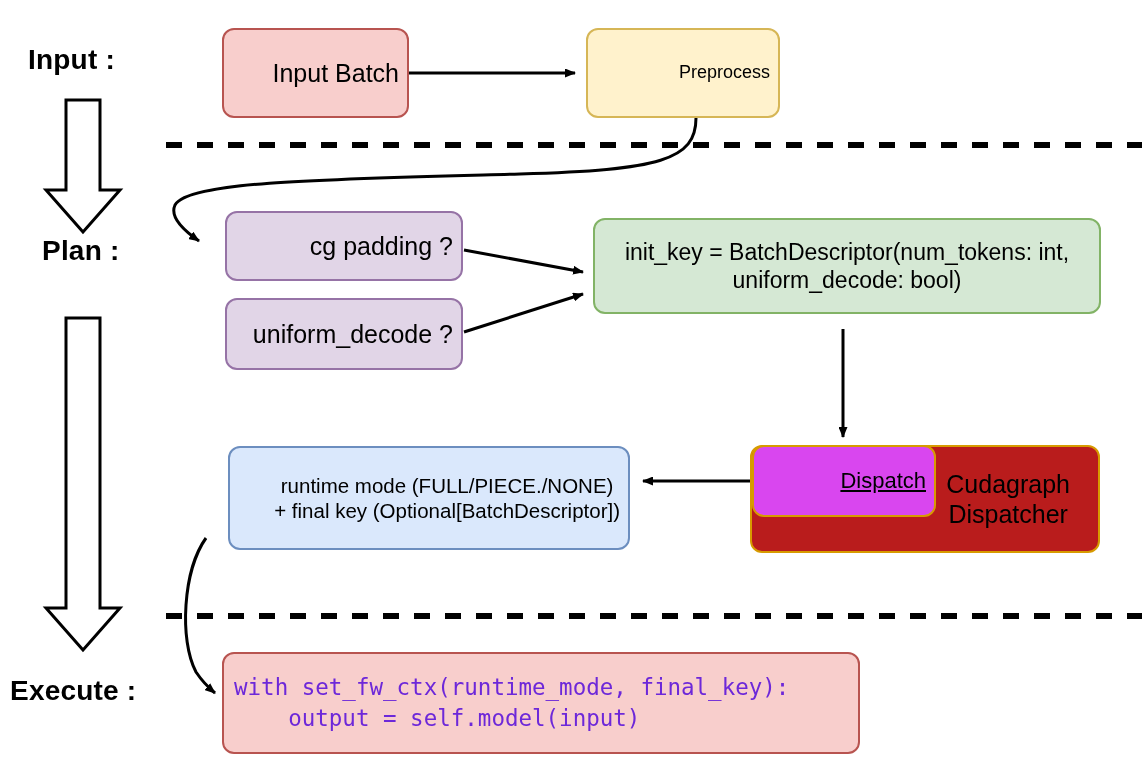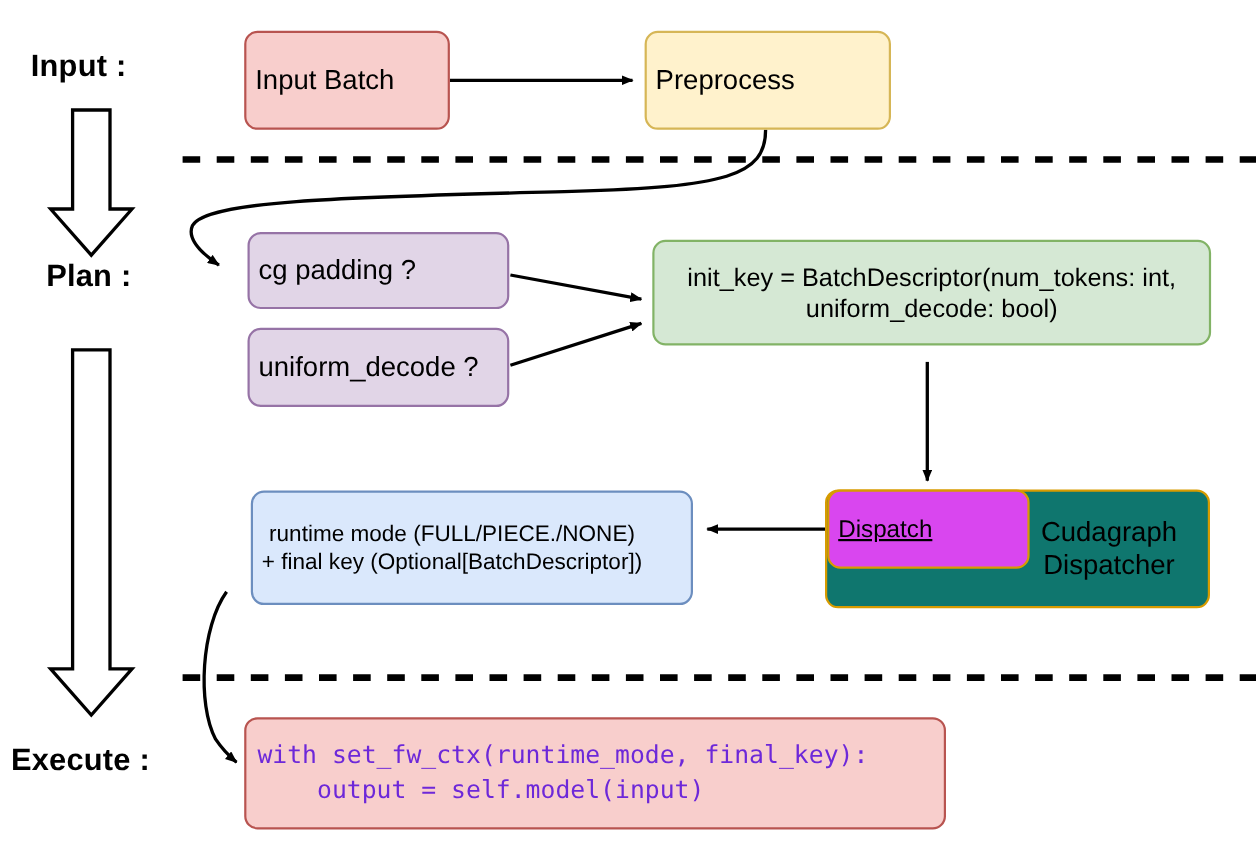--- a/index.html
+++ b/index.html
@@ -6,39 +6,39 @@
   html,body{margin:0;padding:0;background:#ffffff;}
   body{width:1142px;height:770px;overflow:hidden;
        font-family:"Liberation Sans",sans-serif;color:#000;}
   #stage{position:relative;width:1142px;height:770px;}
   svg#wires{position:absolute;left:0;top:0;width:1142px;height:770px;pointer-events:none;}
 
   .stage-label{position:absolute;font-weight:bold;font-size:28px;letter-spacing:.2px;
                color:#000;white-space:nowrap;}
 
   .node{position:absolute;box-sizing:border-box;display:flex;align-items:center;
-        justify-content:flex-start;text-align:center;border-radius:12px;border-width:2px;
+        justify-content:flex-end;text-align:center;border-radius:12px;border-width:2px;
         border-style:solid;line-height:1.22;}
   .node .txt{display:block;padding:0 8px;}
 
   .n-pink   {background:#f8cecc;border-color:#b85450;}
   .n-yellow {background:#fff2cc;border-color:#d6b656;}
   .n-purple {background:#e1d5e7;border-color:#9673a6;}
   .n-green  {background:#d5e8d4;border-color:#82b366;}
   .n-blue   {background:#dae8fc;border-color:#6c8ebf;}
-  .n-orange-outer{background:#0f766e;border-color:#d79b00;}
+  .n-orange-outer{background:#b91c1c;border-color:#d79b00;}
   .n-orange-inner{background:#d946ef;border-color:#d79b00;text-decoration:underline;}
 
   .code{font-family:"DejaVu Sans Mono","Liberation Mono",monospace;
         font-size:22.5px;text-align:left;justify-content:flex-start;
         white-space:pre;line-height:1.38;color:#6d28d9;}
   .code .txt{padding:0 0 0 10px;}
 
   #box-input-batch{left:222px;top:28px;width:187px;height:90px;font-size:25px;}
-  #box-preprocess {left:586px;top:28px;width:224px;height:90px;font-size:25px;}
+  #box-preprocess {left:586px;top:28px;width:194px;height:90px;font-size:18px;}
   #box-cg-padding {left:225px;top:211px;width:238px;height:70px;font-size:25px;}
   #box-uniform-decode{left:225px;top:298px;width:238px;height:72px;font-size:25px;}
   #box-init-key   {left:593px;top:218px;width:508px;height:96px;font-size:23px;}
   #box-runtime-mode{left:228px;top:446px;width:402px;height:104px;font-size:20.5px;}
   #box-cudagraph-dispatcher{left:750px;top:445px;width:350px;height:108px;
         font-size:25px;justify-content:flex-end;}
   #box-cudagraph-dispatcher .txt{padding-right:28px;}
   #box-dispatch   {left:752px;top:445px;width:184px;height:72px;font-size:22px;}
   #box-exec-code  {left:222px;top:652px;width:638px;height:102px;}
 

